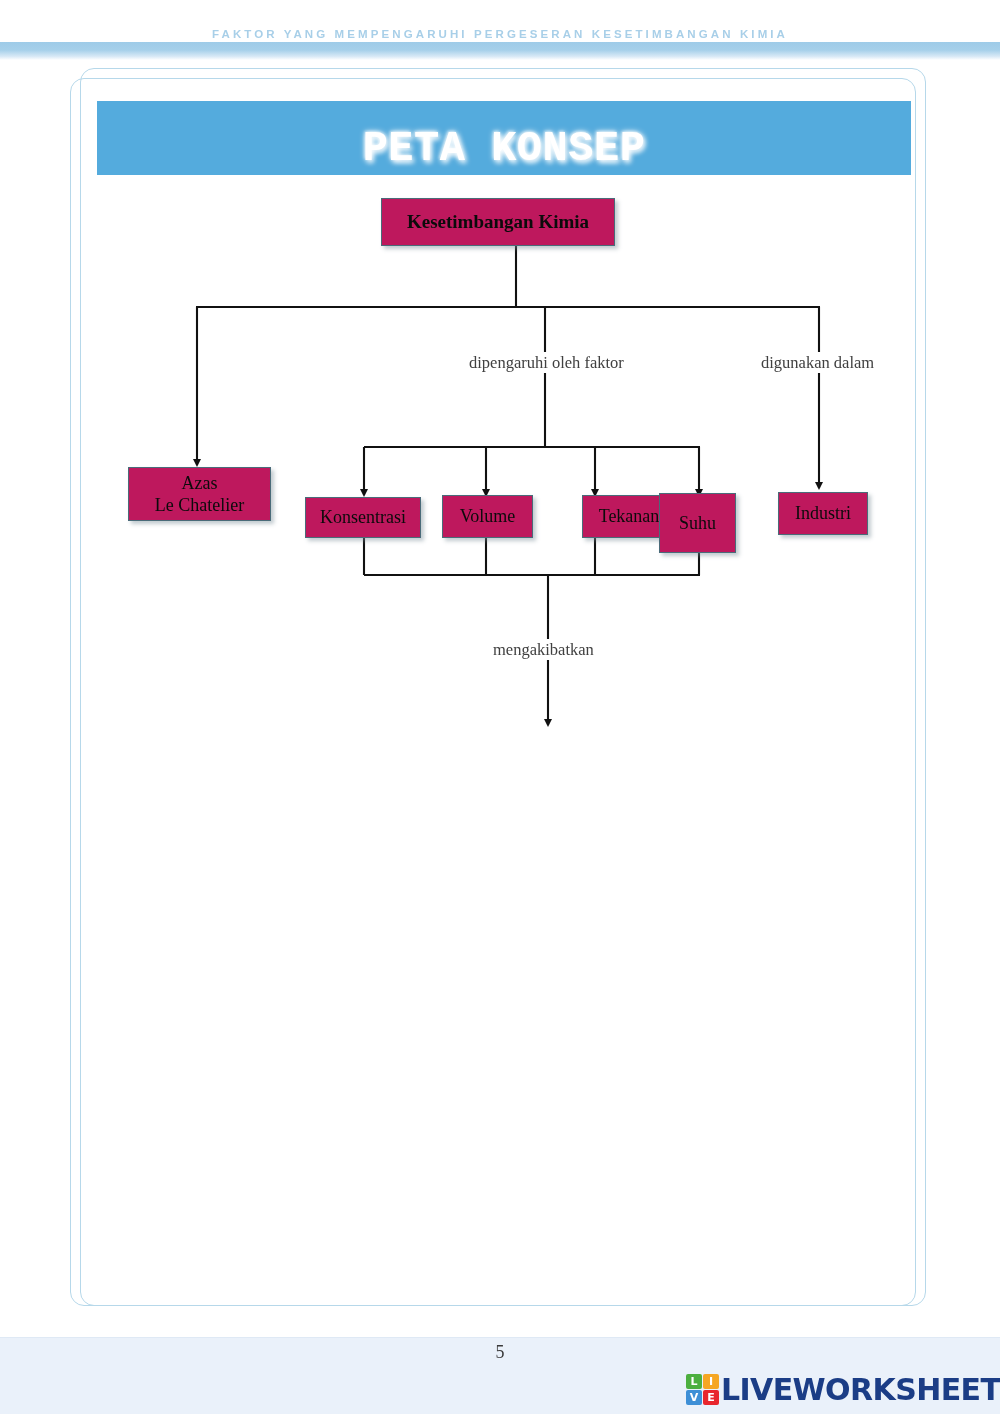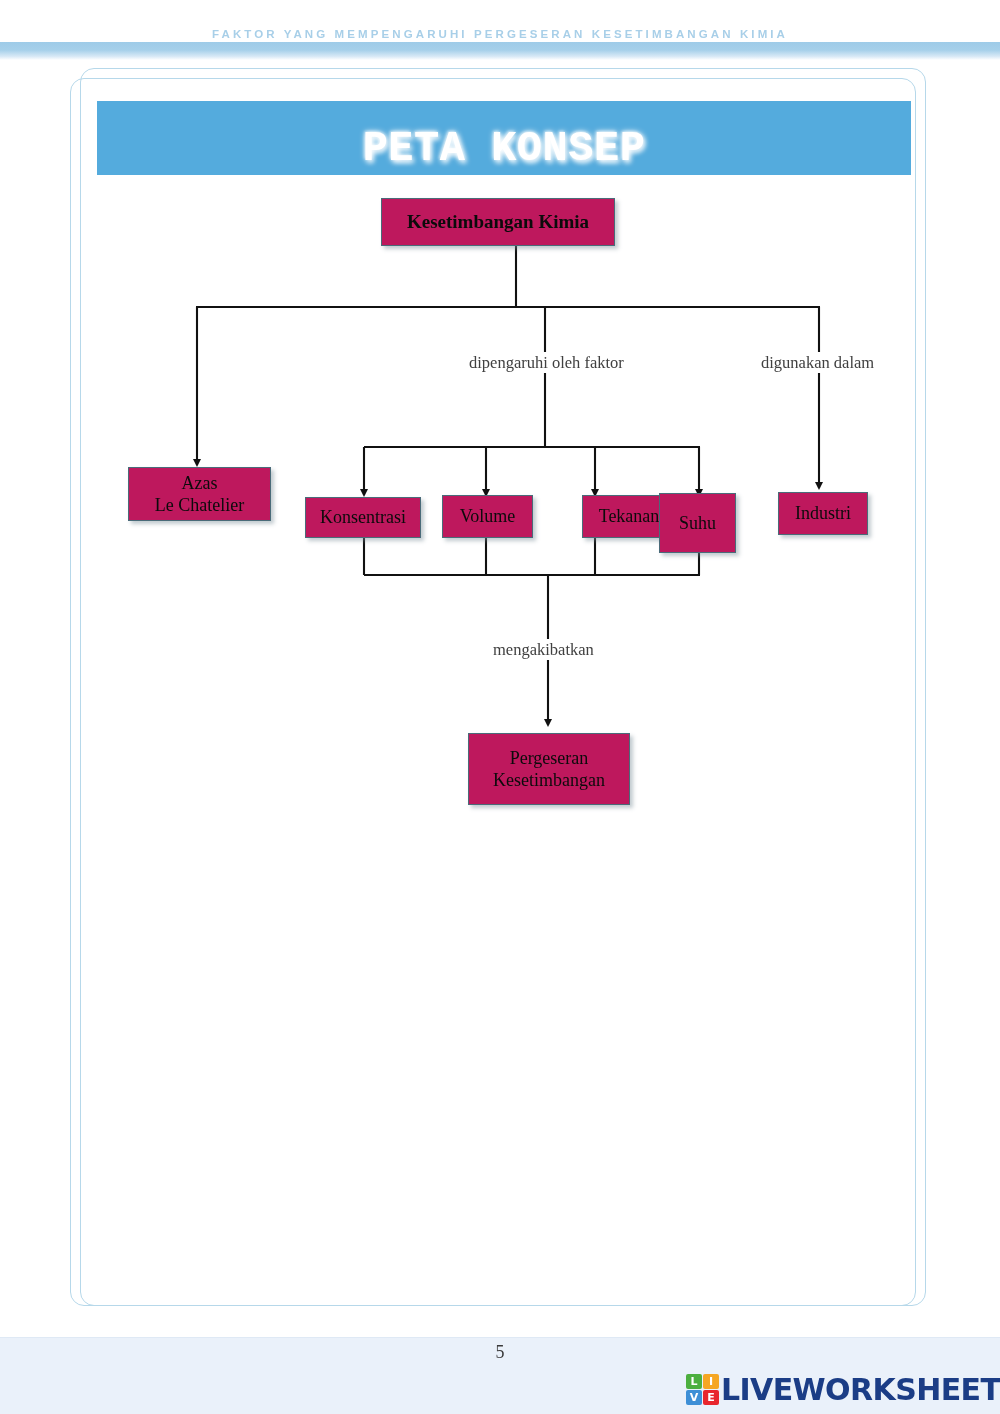--- a/index.html
+++ b/index.html
@@ -254,26 +254,20 @@
   <div class="node" style="left:305px; top:497px; width:116px; height:41px;">Konsentrasi</div>
 
   <div class="node" style="left:442px; top:495px; width:91px; height:43px;">Volume</div>
 
   <div class="node" style="left:549px; top:495px; width:94px; height:43px;margin-left:33px;">Tekanan</div>
 
   <div class="node" style="left:659px; top:493px; width:77px; height:60px;">Suhu</div>
 
   <div class="node" style="left:778px; top:492px; width:90px; height:43px;">Industri</div>
 
-  <div class="node" style="left:468px; top:733px; width:162px; height:72px;">
-    <span>
-      <span>Pergeseran</span>
-      <span class="line2">Kesetimbangan</span>
-    </span>
-  </div>
 
   <div class="edge-label" style="left:465px; top:353px;">dipengaruhi oleh faktor</div>
 
   <div class="edge-label" style="left:757px; top:353px;">digunakan dalam</div>
 
   <div class="edge-label" style="left:489px; top:640px;">mengakibatkan</div>
 
   <div class="footer-band"></div>
   <div class="page-number">5</div>
 

